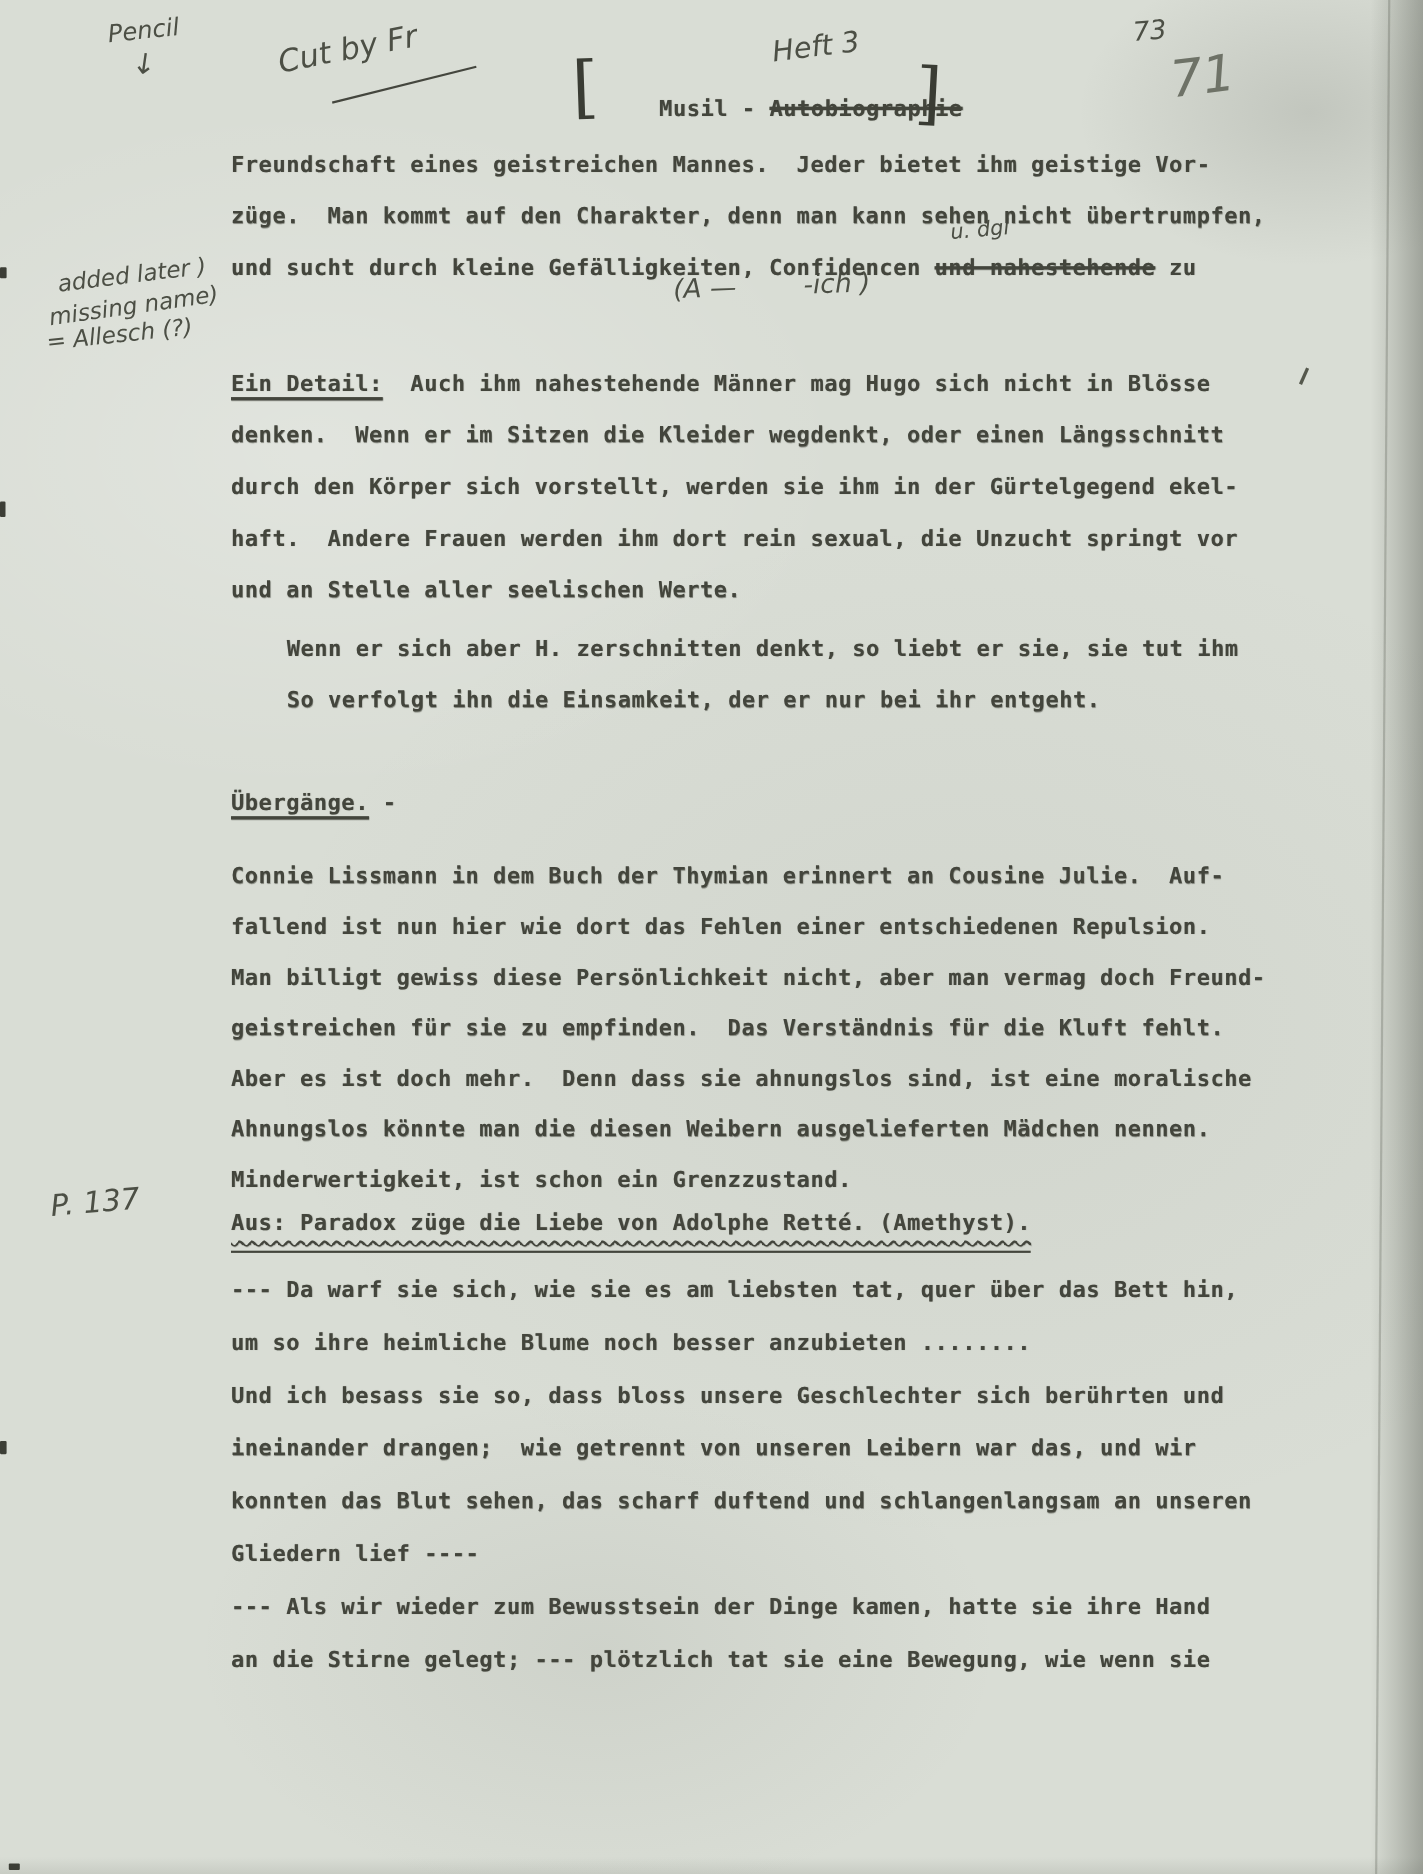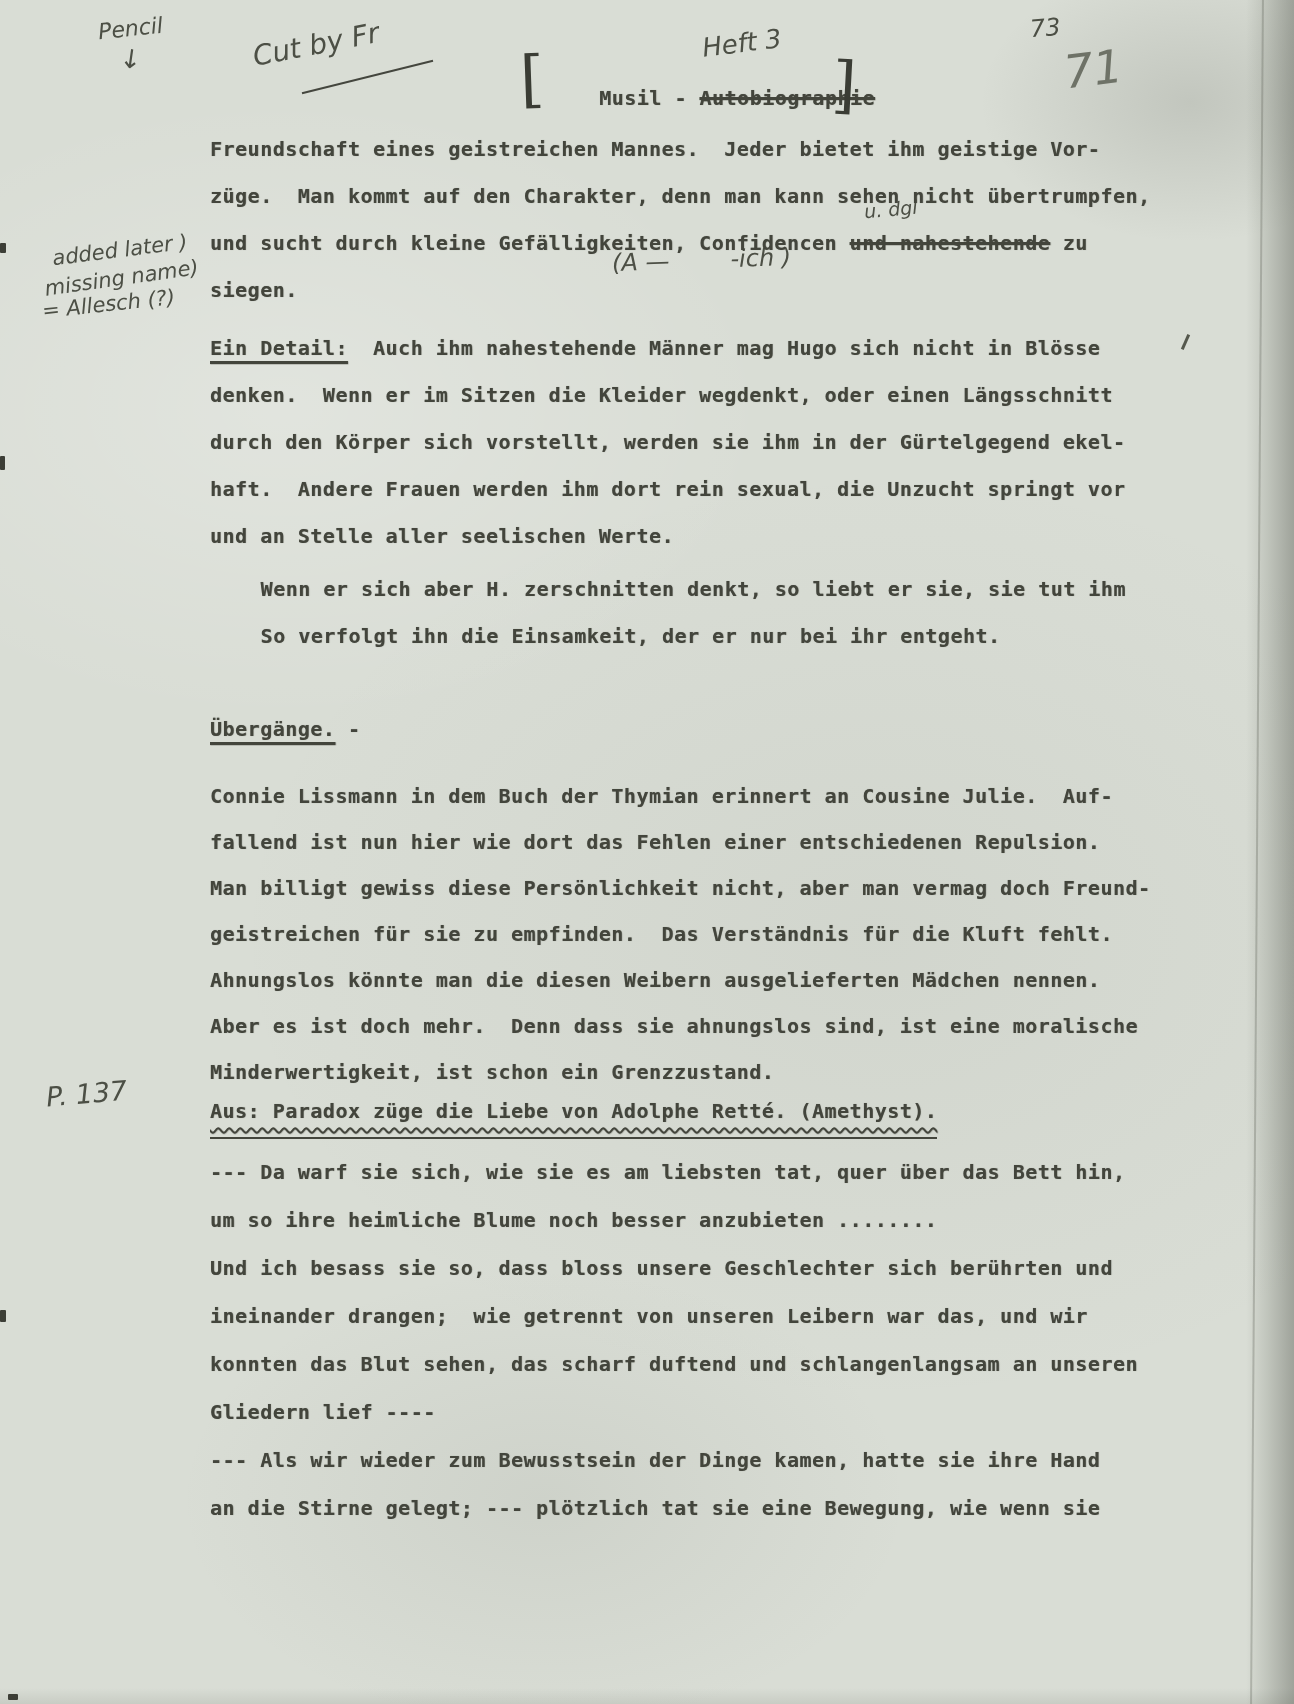--- a/index.html
+++ b/index.html
@@ -112,21 +112,20 @@
 
   <div class="hw" style="top:198px; left:864px; font-size:19px; transform:rotate(-5deg);">u. dgl</div>
   <div class="hw" style="top:246px; left:612px; font-size:24px; transform:rotate(-2deg);">(A —        -ich )</div>
 
   <div class="hw" style="top:1078px; left:46px; font-size:27px; transform:rotate(-5deg);">P. 137</div>
 
   <div class="para lh47" style="top:126px;">
     <div class="tline">Freundschaft eines geistreichen Mannes.  Jeder bietet ihm geistige Vor-</div>
     <div class="tline">züge.  Man kommt auf den Charakter, denn man kann sehen nicht übertrumpfen,</div>
     <div class="tline"><span>und sucht durch kleine Gefälligkeiten, Confidencen </span><span class="struck">und nahestehende</span><span> zu</span></div>
-    <div class="tline">siegen.</div>
   </div>
 
   <div class="para lh47" style="top:325px;">
     <div class="tline"><span class="u-heavy">Ein Detail:</span><span>  Auch ihm nahestehende Männer mag Hugo sich nicht in Blösse</span></div>
     <div class="tline">denken.  Wenn er im Sitzen die Kleider wegdenkt, oder einen Längsschnitt</div>
     <div class="tline">durch den Körper sich vorstellt, werden sie ihm in der Gürtelgegend ekel-</div>
     <div class="tline">haft.  Andere Frauen werden ihm dort rein sexual, die Unzucht springt vor</div>
     <div class="tline">und an Stelle aller seelischen Werte.</div>
   </div>
 
@@ -137,22 +136,22 @@
 
   <div class="para lh47" style="top:706px;">
     <div class="tline"><span class="u-heavy">Übergänge.</span><span> -</span></div>
   </div>
 
   <div class="para lh46" style="top:773px;">
     <div class="tline">Connie Lissmann in dem Buch der Thymian erinnert an Cousine Julie.  Auf-</div>
     <div class="tline">fallend ist nun hier wie dort das Fehlen einer entschiedenen Repulsion.</div>
     <div class="tline">Man billigt gewiss diese Persönlichkeit nicht, aber man vermag doch Freund-</div>
     <div class="tline">geistreichen für sie zu empfinden.  Das Verständnis für die Kluft fehlt.</div>
+    <div class="tline">Aber es ist doch mehr.  Denn dass sie ahnungslos sind, ist eine moralische</div>
     <div class="tline">Ahnungslos könnte man die diesen Weibern ausgelieferten Mädchen nennen.</div>
-    <div class="tline">Aber es ist doch mehr.  Denn dass sie ahnungslos sind, ist eine moralische</div>
     <div class="tline">Minderwertigkeit, ist schon ein Grenzzustand.</div>
   </div>
 
   <div class="para lh47" style="top:1088px;">
     <div class="tline"><span class="u-wavy-wrap"><span class="u-wavy-inner">Aus: Paradox züge die Liebe von Adolphe Retté. (Amethyst).</span></span></div>
   </div>
 
   <div class="para lh48" style="top:1148px;">
     <div class="tline">--- Da warf sie sich, wie sie es am liebsten tat, quer über das Bett hin,</div>
     <div class="tline">um so ihre heimliche Blume noch besser anzubieten ........</div>

